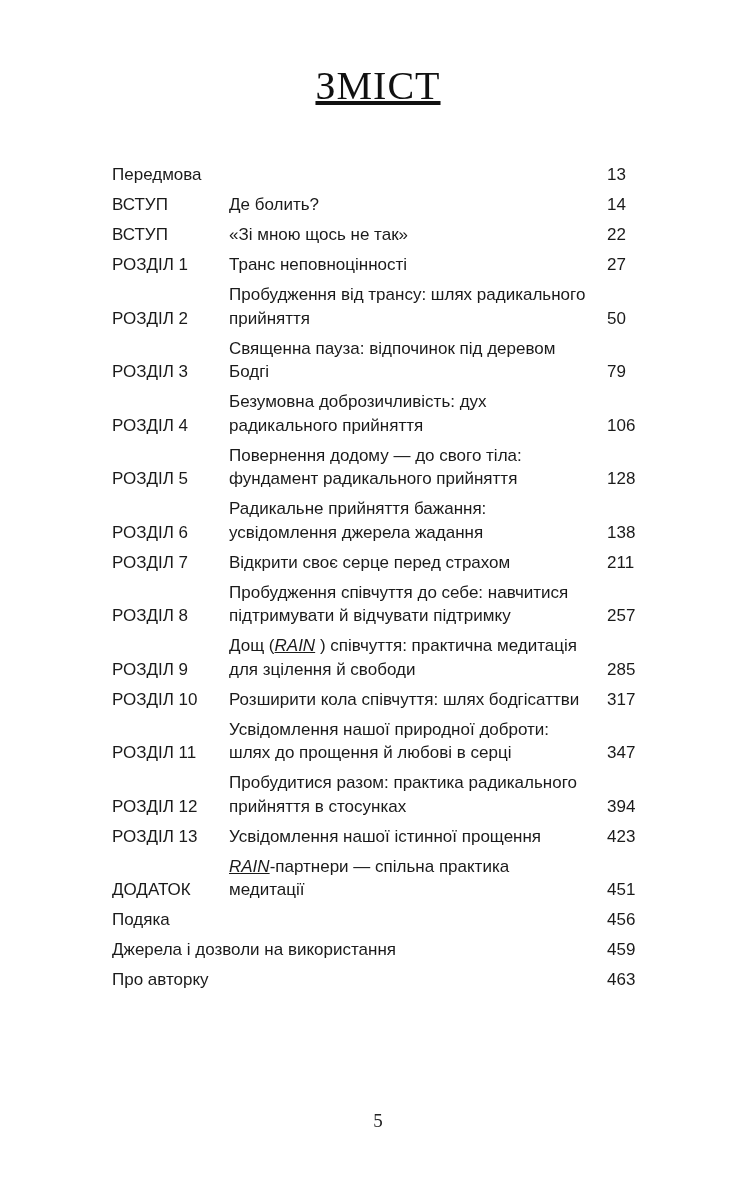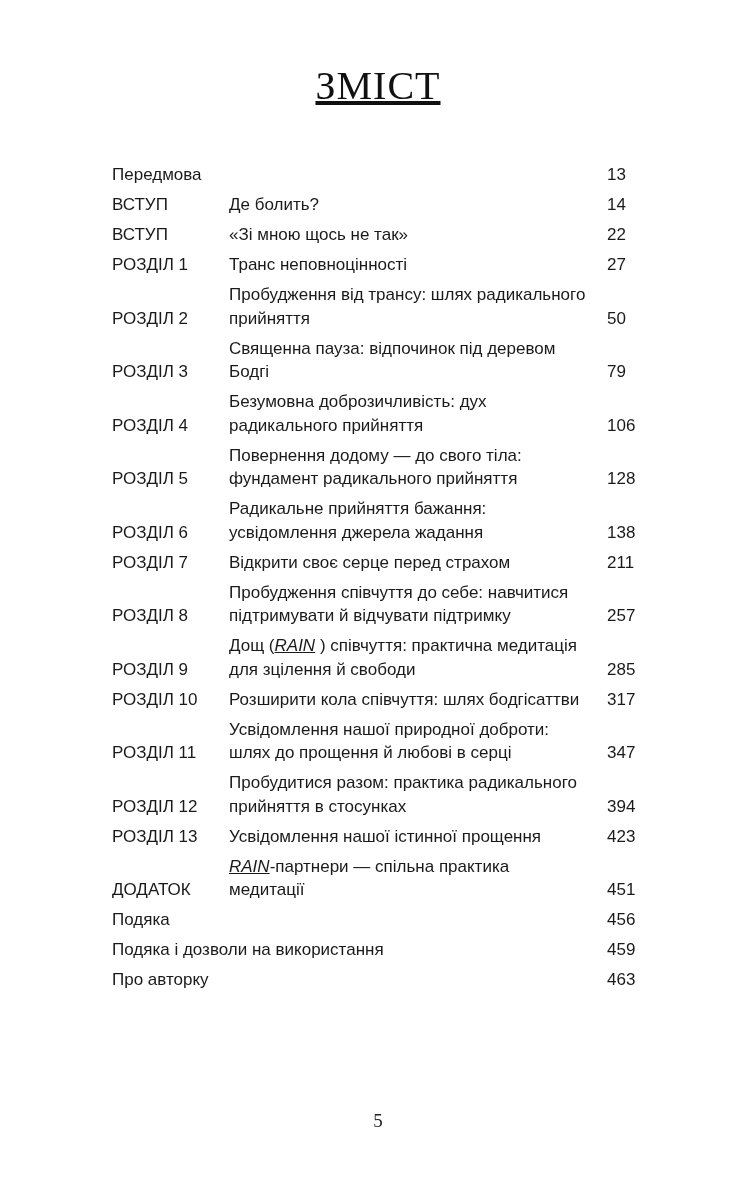--- a/index.html
+++ b/index.html
@@ -181,21 +181,21 @@
     <span class="text"><em>RAIN</em><span>-партнери — спільна практика медитації</span></span>
     <span class="page">451</span>
   </div>
 
   <div class="row">
     <span class="label wide">Подяка</span>
     <span class="page">456</span>
   </div>
 
   <div class="row">
-    <span class="label wide">Подяка і дозволи на використання</span>
+    <span class="label wide">Джерела і дозволи на використання</span>
     <span class="page">459</span>
   </div>
 
   <div class="row">
     <span class="label wide">Про авторку</span>
     <span class="page">463</span>
   </div>
 
 </div>
 

